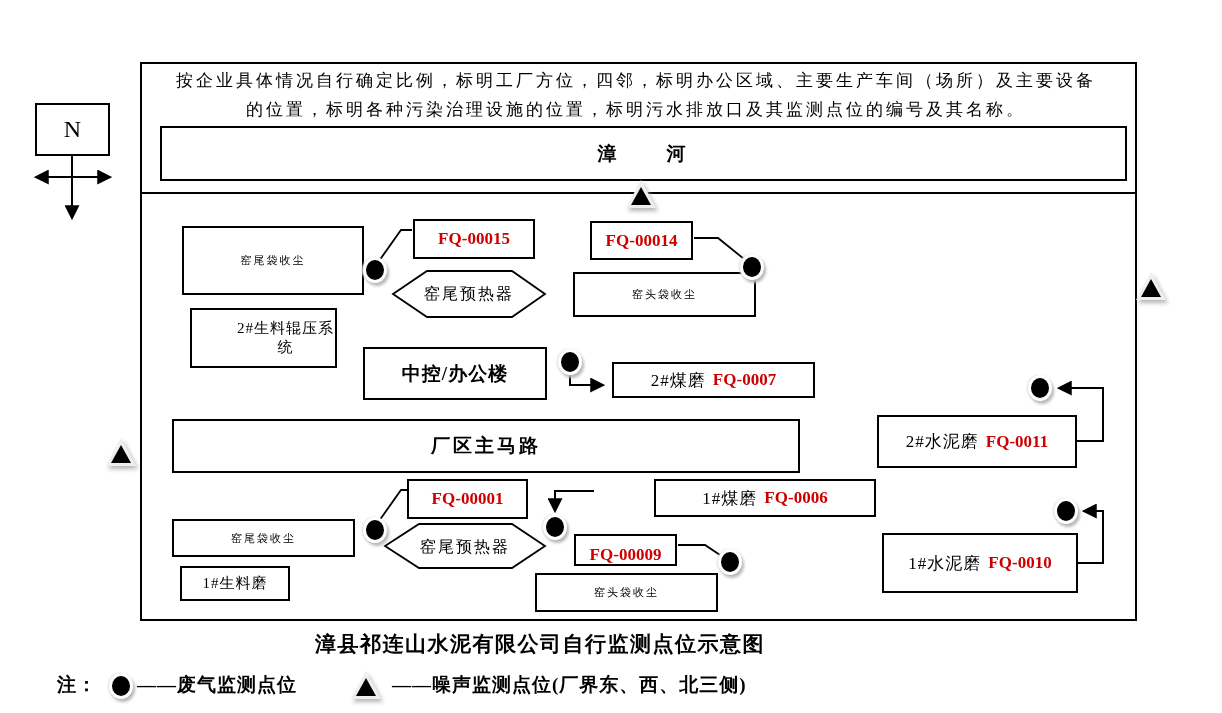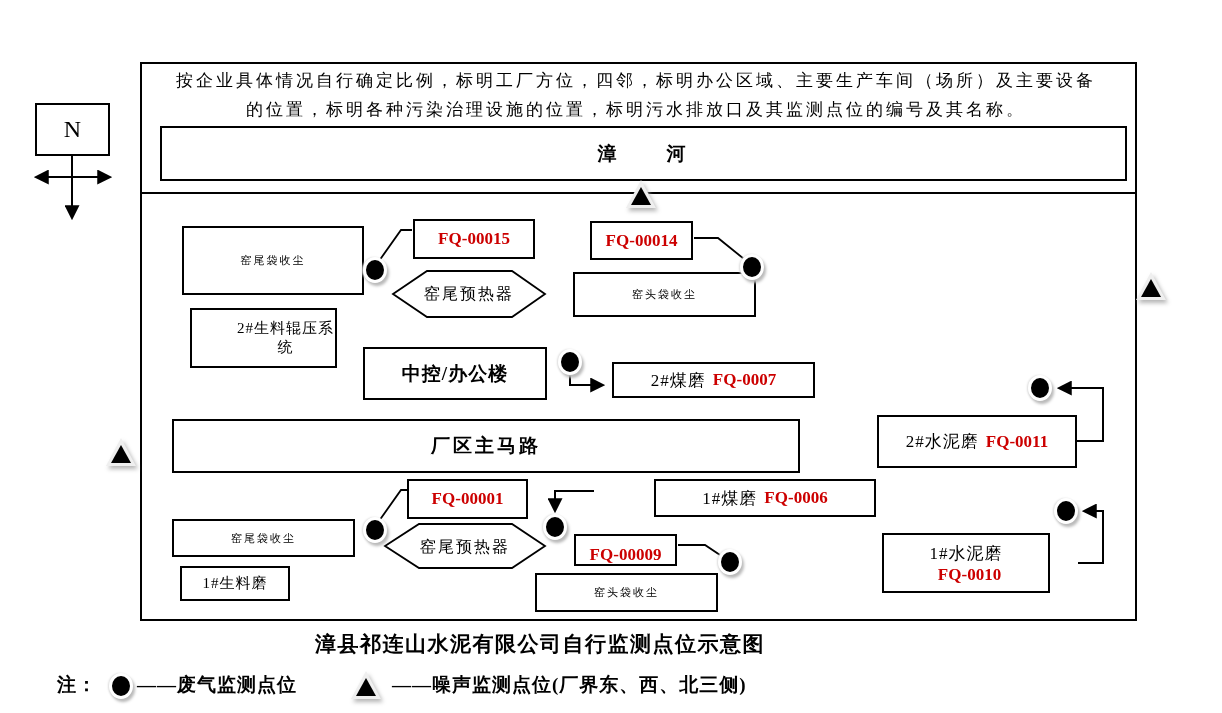--- a/index.html
+++ b/index.html
@@ -144,21 +144,21 @@
   </div>
 
   <div class="box" style="left:180px;top:566px;width:110px;height:35px;">
     <span class="lbl-sm">1#生料磨</span>
   </div>
 
   <div class="box" style="left:535px;top:573px;width:183px;height:39px;">
     <span class="lbl">窑头袋收尘</span>
   </div>
 
-  <div class="box" style="left:882px;top:533px;width:168px;height:60px;flex-direction:column;">
+  <div class="box" style="left:882px;top:533px;width:196px;height:60px;">
     <span class="name-part">1#水泥磨</span>
     <span class="code">FQ-0010</span>
   </div>
 
   <div class="gas-point" style="left:363px;top:257px;"></div>
   <div class="gas-point" style="left:740px;top:254px;"></div>
   <div class="gas-point" style="left:558px;top:349px;"></div>
   <div class="gas-point" style="left:1028px;top:375px;"></div>
   <div class="gas-point" style="left:363px;top:517px;"></div>
   <div class="gas-point" style="left:543px;top:514px;"></div>

